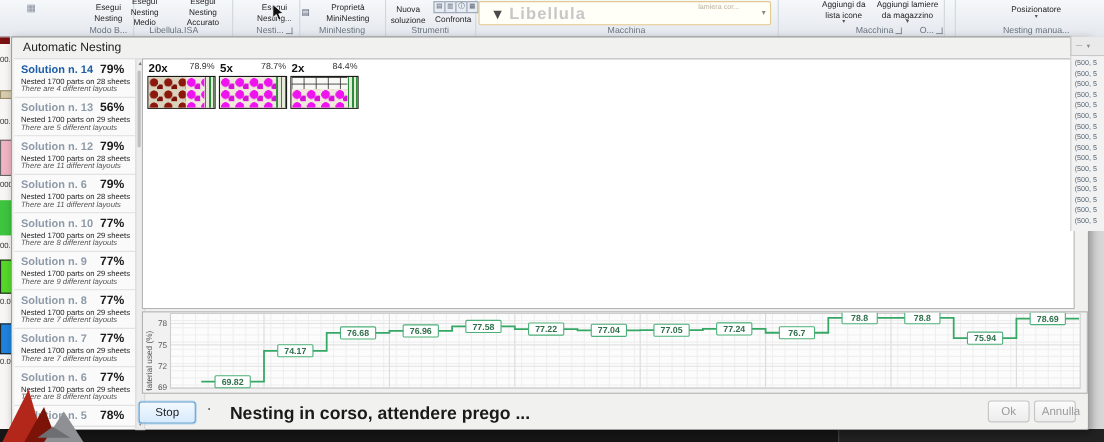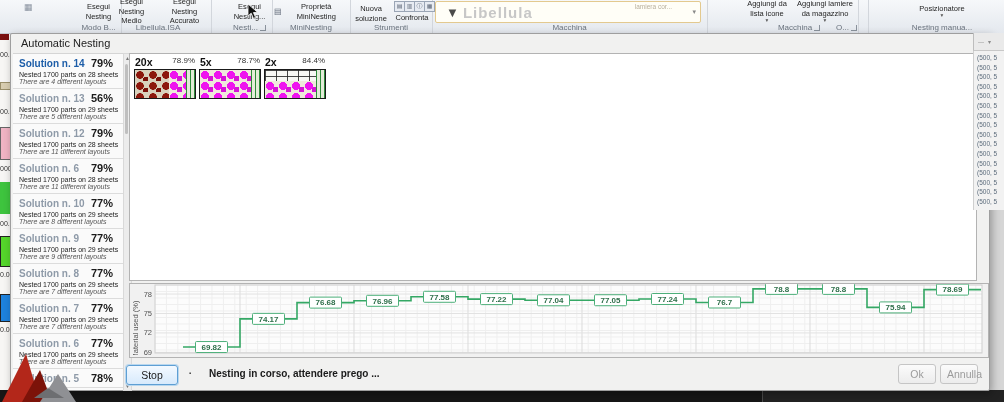--- a/index.html
+++ b/index.html
@@ -103,21 +103,21 @@
     border:1px solid #b3b3b3;overflow:hidden;}
   #chart-panel svg{display:block;}
   #chart-panel svg text{font-family:"Liberation Sans",sans-serif;}
 
   
   #status-bar{position:absolute;left:0;top:325px;width:100%;height:31px;}
   #stop-btn{position:absolute;left:115px;top:6px;width:52px;height:20px;font-family:inherit;
     font-size:10.5px;color:#1a1a1a;background:linear-gradient(#f3f9ff,#d7eafc);
     border:1px solid #5e9fd4;border-radius:3px;box-shadow:0 0 0 1px #b9d7ee;}
   #status-bullet{position:absolute;left:178px;top:11px;font-size:6px;color:#444;}
-  #status-msg{position:absolute;left:198px;top:9px;font-size:10px;font-weight:bold;color:#1a1a1a;}
+  #status-msg{position:absolute;left:198px;top:9px;font-size:16px;font-weight:bold;color:#1a1a1a;}
   .end-btn{position:absolute;top:5px;width:38px;height:20px;font-family:inherit;font-size:10.5px;
     color:#9b9b9b;background:linear-gradient(#fbfbfb,#ececec);border:1px solid #c5c5c5;border-radius:3px;}
   #ok-btn{left:887px;}
   #cancel-btn{left:929px;}
 
   #mouse-cursor{position:absolute;left:247px;top:4px;z-index:40;}
 </style>
 </head>
 <body>
 

